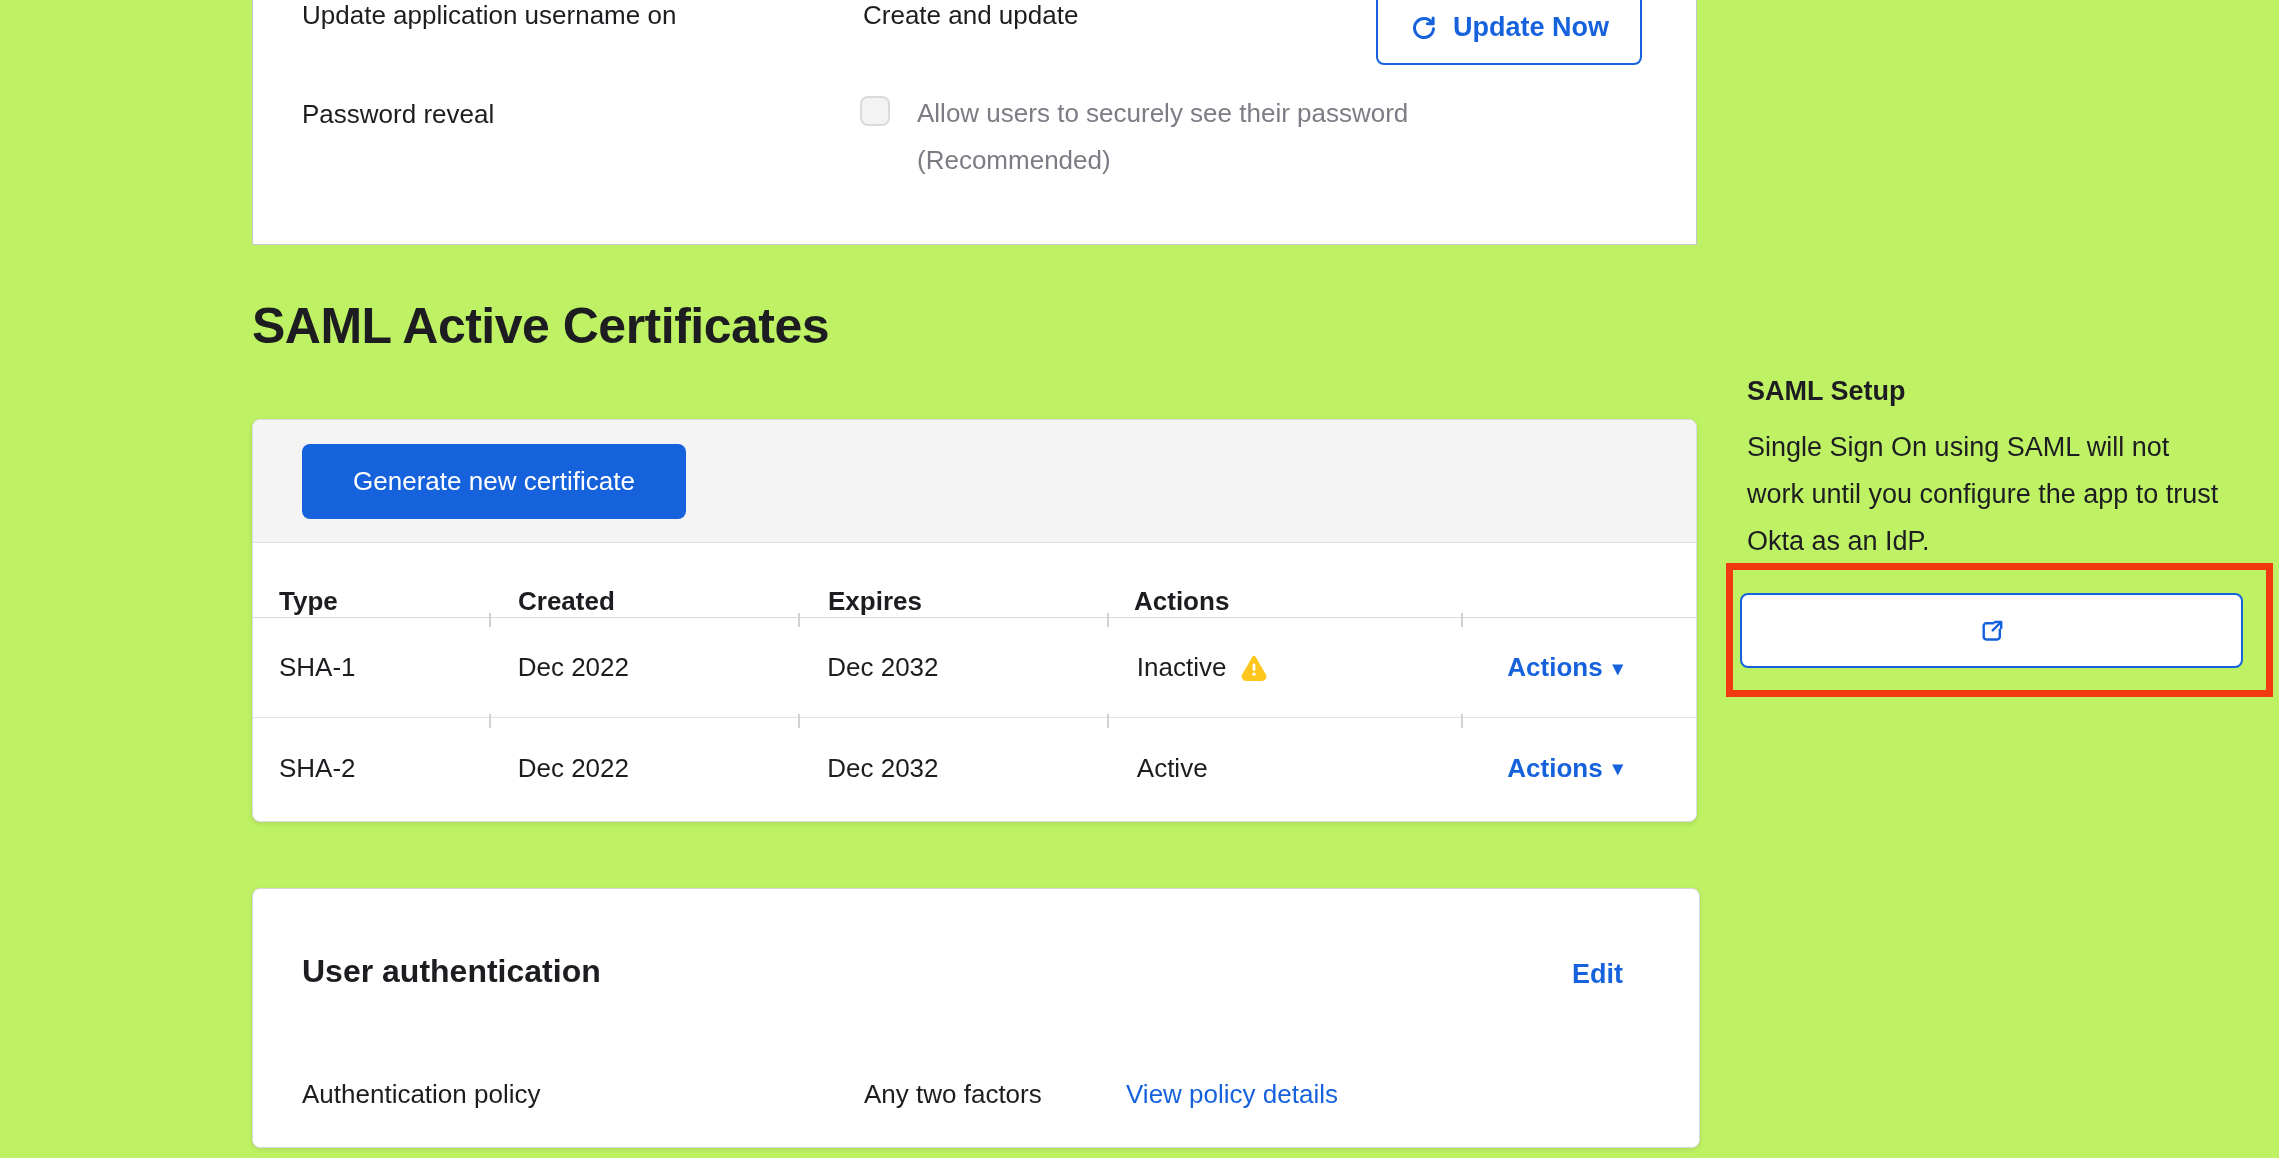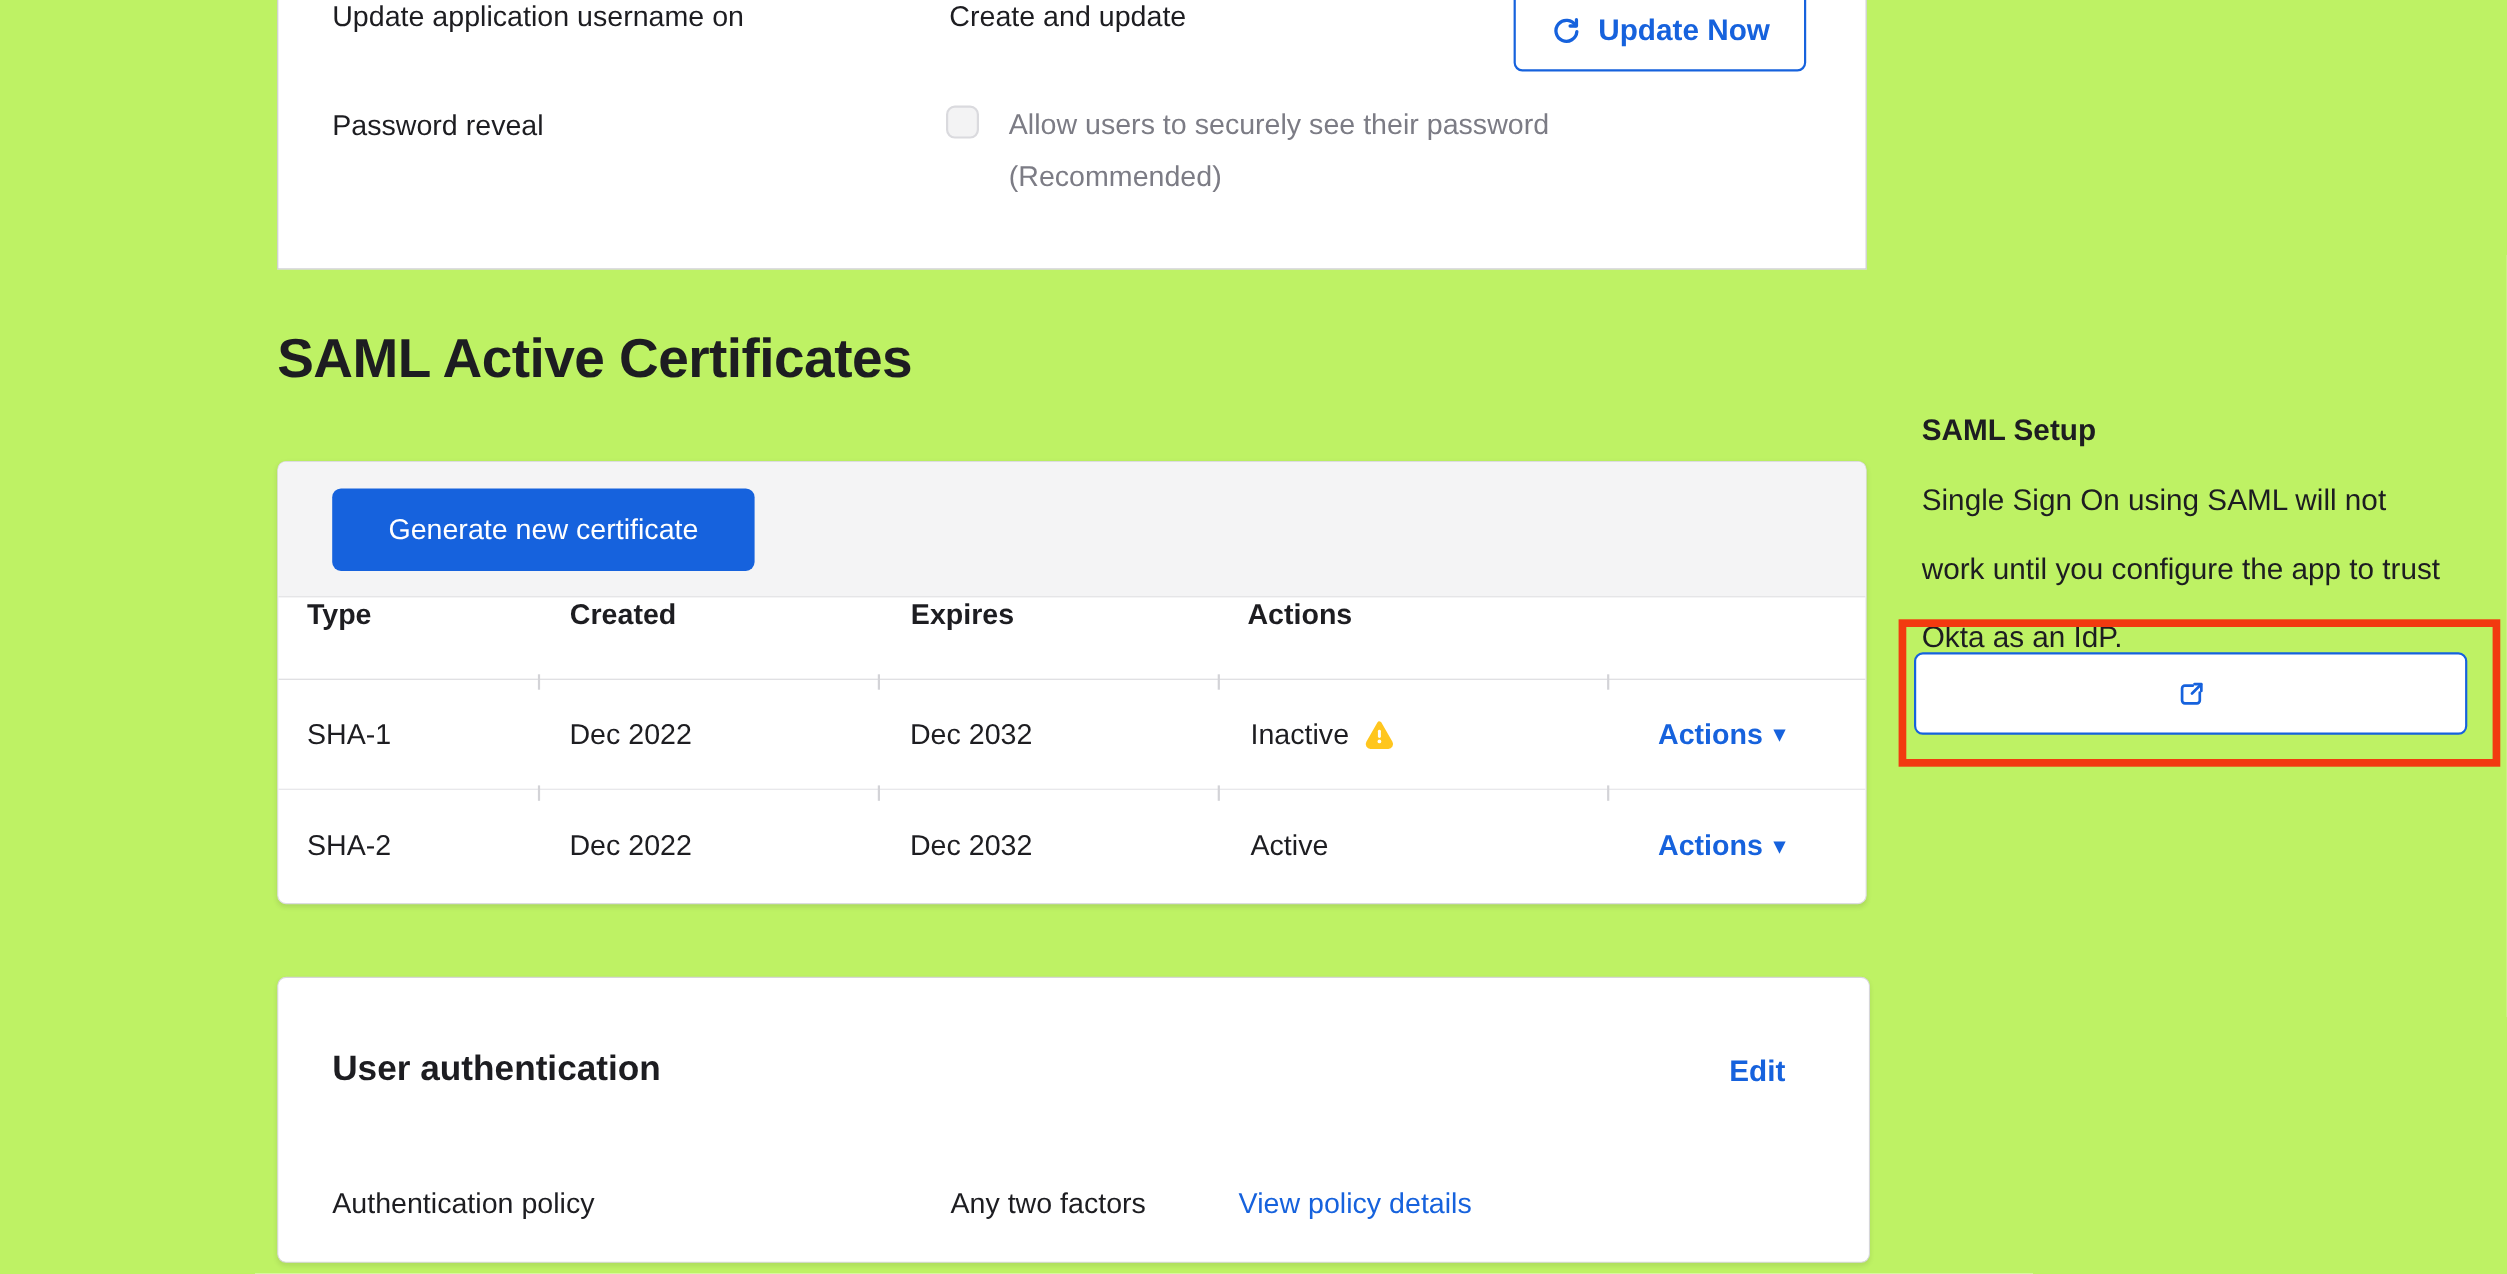--- a/index.html
+++ b/index.html
@@ -27,40 +27,40 @@
                      letter-spacing: -0.5px; color: #1d1d21; }
 
   
   .cert-card { position: absolute; left: 252px; top: 419px; width: 1445px; height: 403px;
                background: #fff; border: 1px solid #dcdce0; border-radius: 8px;
                box-shadow: 0 2px 5px rgba(29,29,33,.12); overflow: hidden; }
   .cert-toolbar { height: 123px; background: #f4f4f5; border-bottom: 1px solid #e1e1e4; position: relative; }
   .generate-btn { position: absolute; left: 49px; top: 24px; width: 384px; height: 75px;
                   background: #1662dd; border: none; border-radius: 8px; color: #fff;
                   font-size: 26px; font-weight: normal; font-family: inherit; cursor: pointer; }
-  .cert-header-row { display: flex; height: 75px; align-items: flex-start; border-bottom: 1px solid #d9d9dd;
+  .cert-header-row { display: flex; height: 75px; align-items: flex-end; border-bottom: 1px solid #d9d9dd;
                      font-size: 26px; font-weight: bold; }
   .cert-row { display: flex; height: 100px; align-items: center; font-size: 26px; }
   .cert-row.first { border-bottom: 1px solid #e3e3e6; }
   .col-type    { width: 236px; padding-left: 26px; }
   .col-created { width: 309px; padding-left: 29px; }
   .col-expires { width: 309px; padding-left: 30px; }
   .col-status  { width: 354px; padding-left: 31px; display: flex; align-items: center; }
   .col-actions { width: 237px; padding-left: 27px; }
   .cert-row .col-actions { padding-left: 48px; }
   .status-warning-icon { margin-left: 14px; display: inline-flex; }
   .actions-link { color: #1662dd; font-weight: bold; text-decoration: none; cursor: pointer;
                   display: inline-flex; align-items: center; gap: 10px; }
   .actions-caret { font-size: 20px; }
   .tick { position: absolute; width: 2px; height: 14px; background: #d3d3d7; }
 
   
   .saml-setup-heading { position: absolute; left: 1747px; top: 376px; font-size: 27px; font-weight: bold; }
   .saml-setup-text    { position: absolute; left: 1747px; top: 424px; width: 480px;
-                        font-size: 27px; line-height: 62px; }
+                        font-size: 27px; line-height: 47px; }
   .annotation-box { position: absolute; left: 1726px; top: 563px; width: 547px; height: 134px;
                     border: 7px solid #f23a10; }
   .view-saml-btn  { position: absolute; left: 1740px; top: 593px; width: 503px; height: 75px;
                     background: #fff; border: 2px solid #1662dd; border-radius: 8px;
                     display: flex; align-items: center; justify-content: center; gap: 16px;
                     color: #1662dd; font-size: 27px; font-weight: bold; cursor: pointer; }
 
   
   .auth-card { position: absolute; left: 252px; top: 888px; width: 1448px; height: 260px;
                background: #fff; border: 1px solid #d6d6da; border-radius: 8px;

